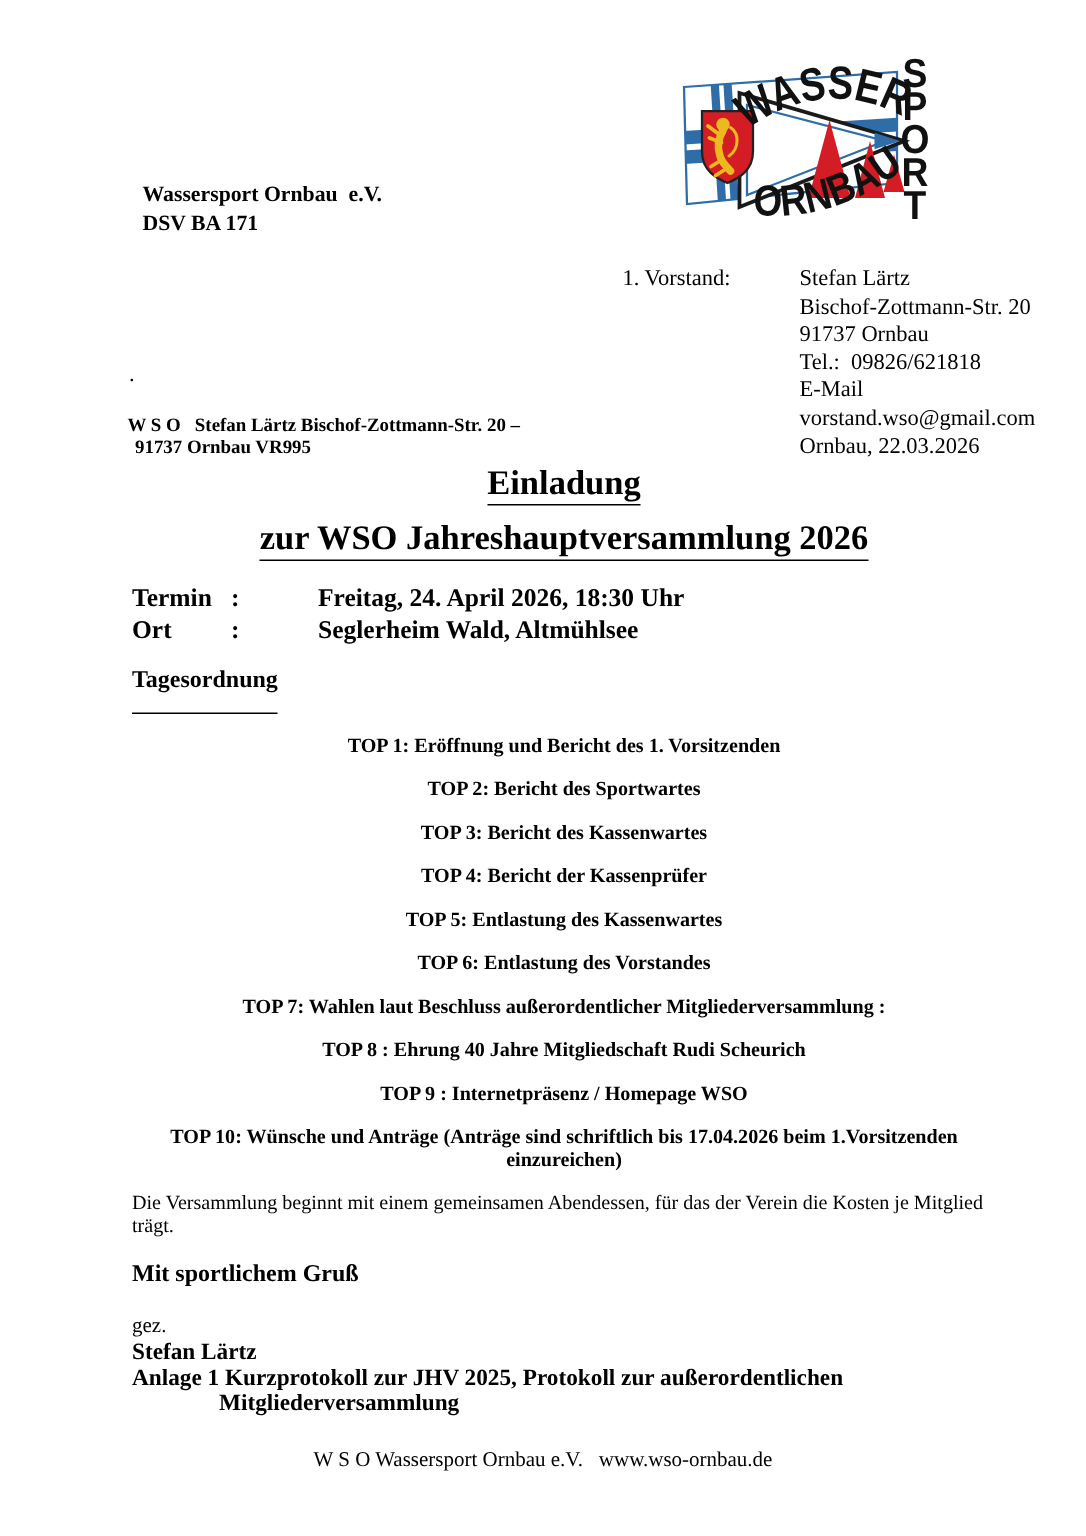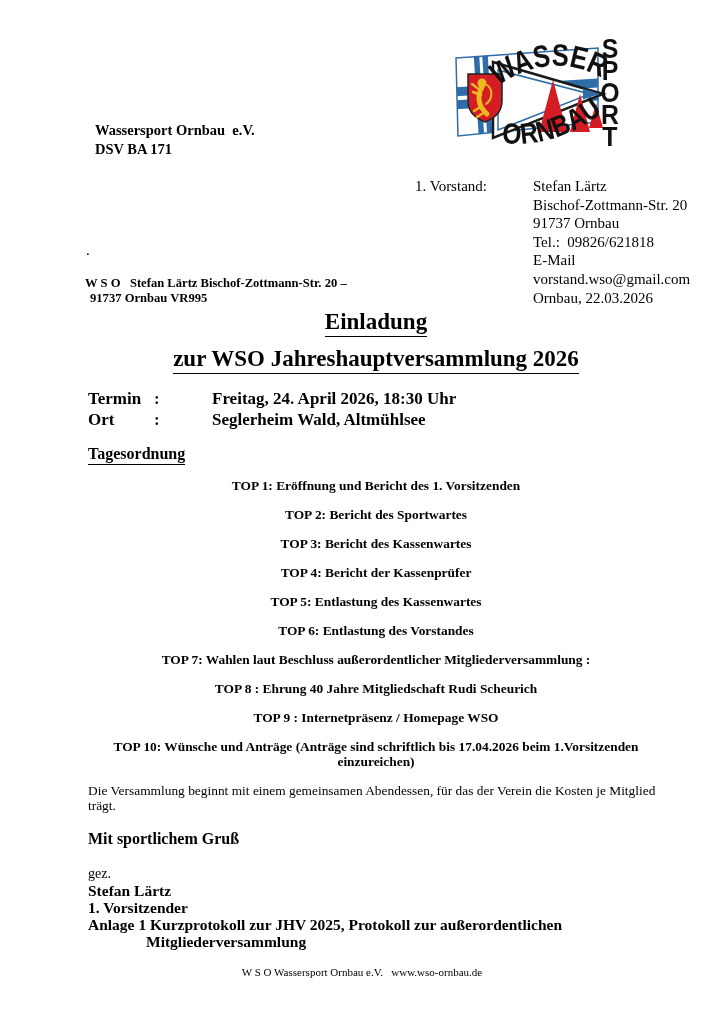--- a/index.html
+++ b/index.html
@@ -39,35 +39,35 @@
   .content { position:absolute; left:88px; top:309px; width:576px; }
   .title-row { text-align:center; font-size:23px; font-weight:bold; }
   .title-row .ul { display:inline-block; border-bottom:1.8px solid #000; padding-bottom:1px; }
   .subtitle-row { margin-top:9px; }
 
   .meta { margin-top:14px; font-weight:bold; font-size:17px; line-height:21px; }
   .meta-row { display:flex; }
   .meta-label { width:124px; display:flex; }
   .meta-word { width:66px; }
   .agenda-heading { margin-top:15px; font-size:16px; font-weight:bold; }
-  .agenda-heading .ul { display:inline-block; border-bottom:1.8px solid #000; padding-bottom:1px; }
+  .agenda-heading .ul { display:inline-block; border-bottom:1.8px solid #000; padding-bottom:12px; }
 
   .agenda-list { margin-top:13px; font-weight:bold; font-size:13.4px; line-height:15px; }
   .agenda-item { margin-bottom:14px;text-align:center; }
   .agenda-sub { padding-left:64px; }
 
   .dinner-note { margin-top:2px; font-size:13.4px; line-height:15px; }
 
   .greeting { margin-top:17px; font-weight:bold; font-size:16px; }
   .sign-block { margin-top:17px; line-height:17px; }
   .sign-gez { font-size:14px; }
   .sign-bold { font-weight:bold; font-size:15.5px; }
   .anlage-l2 { padding-left:58px; }
 
-  .footer { position:absolute; left:0; top:966px; width:100%; text-align:center; font-size:11px; }
+  .footer { position:absolute; left:0; top:966px; width:100%; text-align:center; font-size:14px; }
 </style>
 </head>
 <body>
 
 <div class="page">
 
   <div class="header-left">
     <div class="pre">Wassersport Ornbau  e.V.</div>
     <div>DSV BA 171</div>
   </div>
@@ -191,21 +191,20 @@
       <div class="agenda-item">TOP 10: Wünsche und Anträge (Anträge sind schriftlich bis 17.04.2026 beim 1.Vorsitzenden einzureichen)</div>
     </div>
 
     <div class="dinner-note">Die Versammlung beginnt mit einem gemeinsamen Abendessen, für das der Verein die Kosten je Mitglied trägt.</div>
 
     <div class="greeting">Mit sportlichem Gruß</div>
 
     <div class="sign-block">
       <div class="sign-gez">gez.</div>
       <div class="sign-bold">Stefan Lärtz</div>
-      <div class="sign-bold">1. Vorsitzender</div>
       <div class="sign-bold">Anlage 1 Kurzprotokoll zur JHV 2025, Protokoll zur außerordentlichen</div>
       <div class="sign-bold anlage-l2">Mitgliederversammlung</div>
     </div>
 
   </div>
 
   <div class="footer pre">W S O Wassersport Ornbau e.V.   www.wso-ornbau.de</div>
 
 </div>
 

